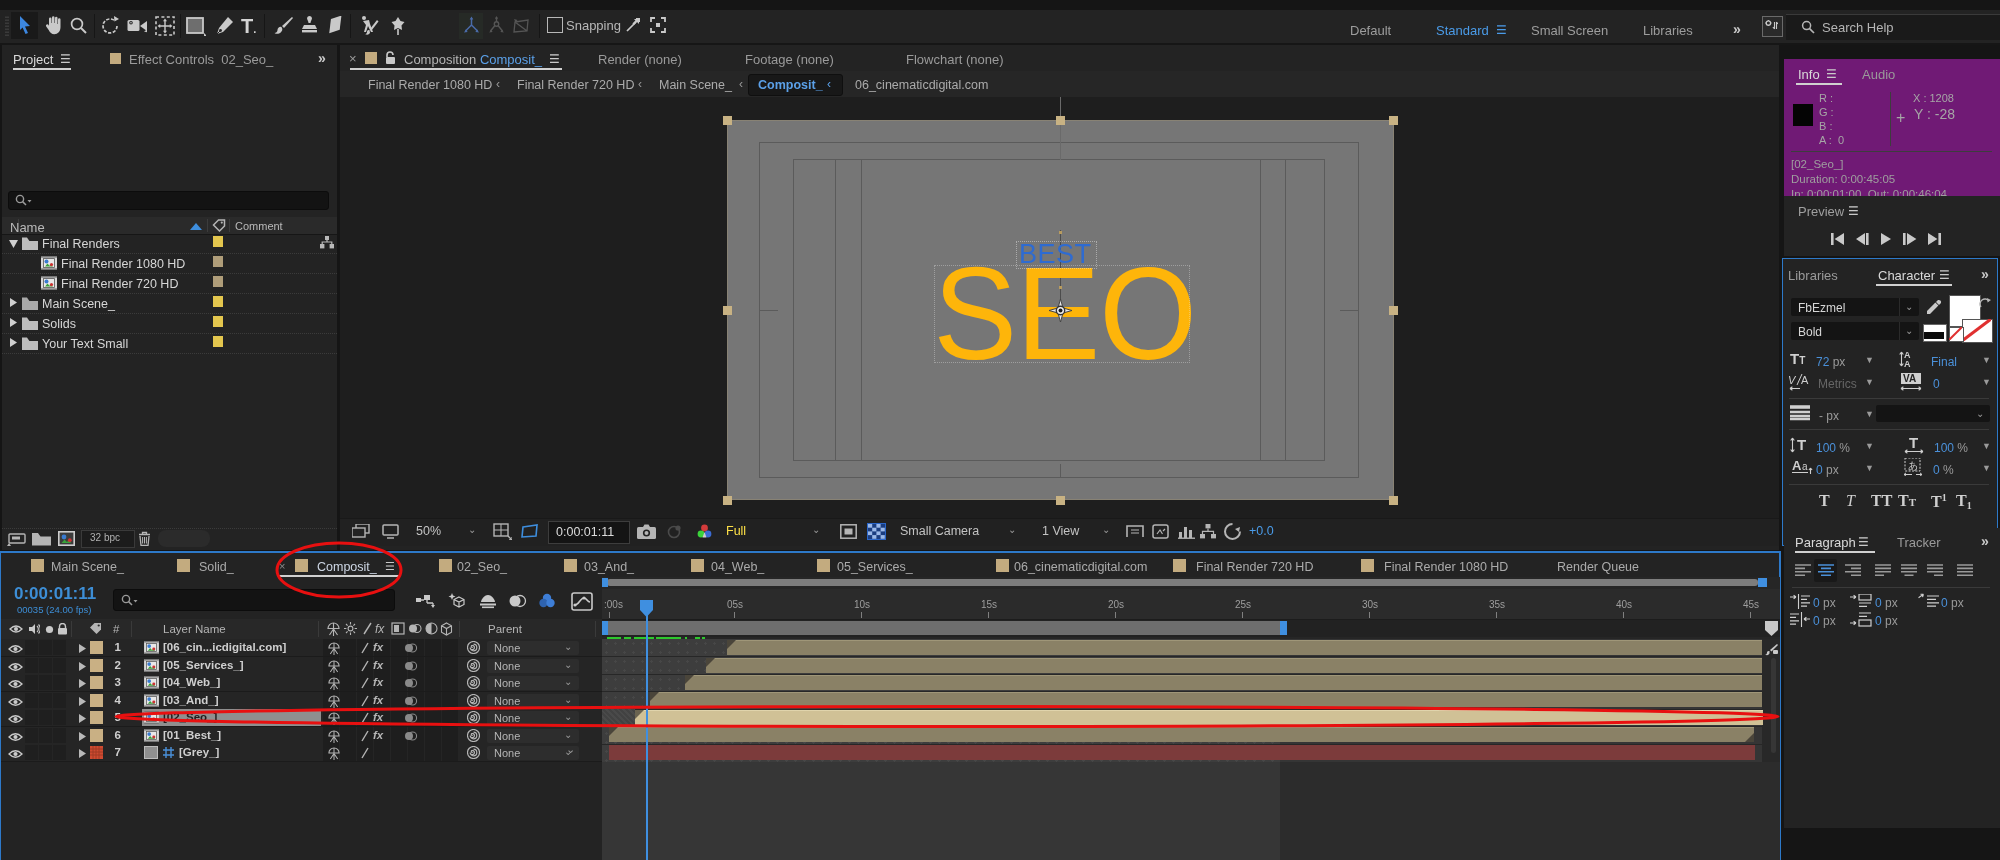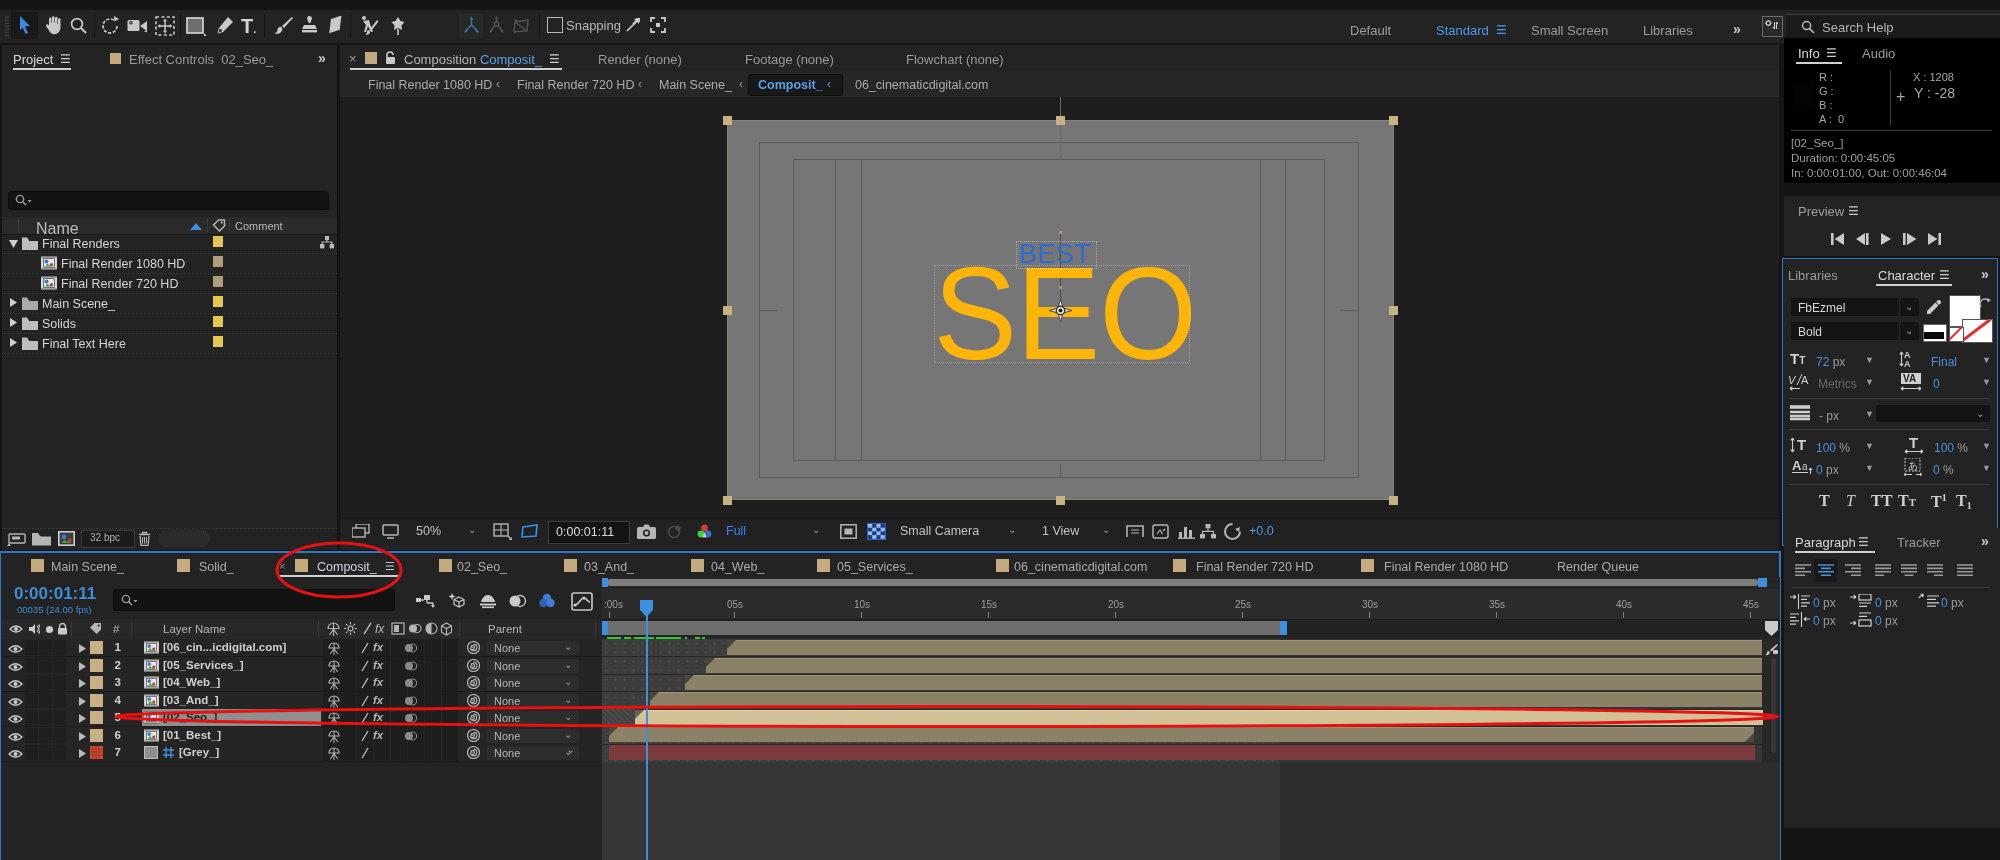--- a/index.html
+++ b/index.html
@@ -164,21 +164,21 @@
 
   <div class="a" style="left:6px;top:146px;width:319px;height:17px;background:#131313;border:1px solid #0c0c0c;border-radius:3px"></div>
   <svg class="a" style="left:13px;top:149px" width="18" height="12" viewBox="0 0 18 12">
         <circle cx="5" cy="5" r="3.6" fill="none" stroke="#9a9a9a" stroke-width="1.4"></circle>
         <path d="M7.6 7.6 L11 11" stroke="#9a9a9a" stroke-width="1.5"></path>
         <path d="M12.5 6 l4 0 -2 2.6 Z" fill="#9a9a9a"></path>
       </svg>
 
   <div class="a" style="left:0;top:172px;width:335px;height:17px;background:#2a2a2a;border-bottom:1px solid #161616"></div>
   <div class="a" style="left:16px;top:174px;width:1px;height:13px;background:#3c3c3c"></div>
-  <div class="tx" style="left:34px;top:175px;color:#b9b9b9;font-size:16px">Name</div>
+  <div class="tx" style="left:8px;top:175px;color:#b9b9b9;font-size:13px">Name</div>
   <svg class="a" style="left:188px;top:178px" width="12" height="7" viewBox="0 0 12 7">
         <path d="M6 0 L12 7 L0 7 Z" fill="#3e8ede"></path>
       </svg>
   <div class="a" style="left:205px;top:174px;width:1px;height:13px;background:#3c3c3c"></div>
   <svg class="a" style="left:210px;top:174px" width="14" height="13" viewBox="0 0 14 13">
         <path d="M1.5 6 L6.5 1 H12.5 V7 L7.5 12 Z" fill="none" stroke="#b5b5b5" stroke-width="1.5"></path>
         <circle cx="9.8" cy="3.6" r="1.1" fill="#b5b5b5"></circle>
       </svg>
   <div class="a" style="left:227px;top:174px;width:1px;height:13px;background:#3c3c3c"></div>
   <div class="tx" style="left:233px;top:175px;color:#b9b9b9;font-size:11px">Comment</div>
@@ -248,21 +248,21 @@
         </svg>
     <div class="tx" style="left:40px;top:83px;color:#d6d6d6;font-size:12.5px">Solids</div>
     <div class="a" style="left:211px;top:82px;width:10px;height:11px;background:#e3c64e"></div>
 
     <svg class="a" style="left:8px;top:104px" width="7" height="9" viewBox="0 0 7 9">
           <path d="M0 0 L7 4.5 L0 9 Z" fill="#cfcfcf"></path>
         </svg>
     <svg class="a" style="left:20px;top:103px" width="16" height="13" viewBox="0 0 16 13">
           <path d="M0 2 h6 l1.4 2 H16 v9 H0 Z M0 2 v-1.6 h5 l1 1.6" fill="#bdbdbd"></path>
         </svg>
-    <div class="tx" style="left:40px;top:103px;color:#d6d6d6;font-size:12.5px">Final Text Here</div>
+    <div class="tx" style="left:40px;top:103px;color:#d6d6d6;font-size:12.5px">Your Text Small</div>
     <div class="a" style="left:211px;top:102px;width:10px;height:11px;background:#e3c64e"></div>
   </div>
 
   <div class="a" style="left:0;top:483px;width:335px;height:22px;border-top:1px dotted #3b3b3b"></div>
   <svg class="a" style="left:4px;top:487px" width="20" height="14" viewBox="0 0 20 14">
         <rect x="3" y="2" width="16" height="9" rx="1" fill="none" stroke="#b5b5b5" stroke-width="1.4"></rect>
         <rect x="6" y="4.5" width="8" height="3" fill="#b5b5b5"></rect>
         <path d="M3 11 l-2 3 h4 Z" fill="#b5b5b5"></path>
       </svg>
   <svg class="a" style="left:30px;top:487px" width="19" height="14" viewBox="0 0 19 14">
@@ -385,21 +385,21 @@
   <svg class="a" style="left:326px;top:479px" width="17" height="15" viewBox="0 0 17 15">
         <circle cx="8" cy="8" r="5.5" fill="none" stroke="#4a4a4a" stroke-width="1.6"></circle>
         <circle cx="12" cy="4" r="2.6" fill="#4a4a4a"></circle>
       </svg>
   <svg class="a" style="left:356px;top:478px" width="17" height="17" viewBox="0 0 17 17">
         <circle cx="8.5" cy="5" r="3.4" fill="#d33b3b"></circle>
         <circle cx="5" cy="11" r="3.4" fill="#3bd33b"></circle>
         <circle cx="12" cy="11" r="3.4" fill="#3b6bd3"></circle>
         <path d="M8.5 9 l-2 5.5 h4 Z" fill="#cfcfcf"></path>
       </svg>
-  <div class="tx" style="left:386px;top:479px;color:#3b82f6;font-size:12.5px">Full</div>
+  <div class="tx" style="left:386px;top:479px;color:#fde047;font-size:12.5px">Full</div>
   <div class="tx" style="left:472px;top:479px;color:#9a9a9a;font-size:10px">⌄</div>
   <svg class="a" style="left:500px;top:479px" width="17" height="15" viewBox="0 0 17 15">
         <rect x="0.8" y="0.8" width="15.4" height="13.4" fill="none" stroke="#b5b5b5" stroke-width="1.5"></rect>
         <rect x="4.5" y="4.5" width="8" height="6" fill="#b5b5b5"></rect>
       </svg>
   <div class="a" style="left:527px;top:478px;width:19px;height:17px;background:#2a66c9"></div>
   <svg class="a" style="left:528px;top:479px" width="17" height="15" viewBox="0 0 17 15">
         <rect x="0" y="0" width="17" height="15" fill="#1a3d80"></rect>
         <g fill="#9ab8e8">
           <rect x="0" y="0" width="4.2" height="3.7"></rect>
@@ -434,21 +434,21 @@
         <rect x="11" y="10" width="5" height="4.4" fill="#b5b5b5"></rect>
         <path d="M8 4.4 v3 M2.5 10 v-2.6 h11 v2.6" stroke="#b5b5b5" stroke-width="1.2" fill="none"></path>
       </svg>
   <svg class="a" style="left:884px;top:478px" width="17" height="17" viewBox="0 0 17 17">
         <path d="M8.5 1 a7.5 7.5 0 1 0 7.5 7.5" fill="none" stroke="#b5b5b5" stroke-width="2"></path>
         <path d="M16 4 l-1 5 -4-3 Z" fill="#b5b5b5"></path>
       </svg>
   <div class="tx" style="left:909px;top:479px;color:#4a9be8;font-size:12.5px">+0.0</div>
 </div>
 
-<div id="info" class="a" style="left:1784px;top:38px;width:216px;height:145px;background:#000000">
+<div id="info" class="a" style="left:1784px;top:59px;width:216px;height:145px;background:#701a75">
   <div class="tx" style="left:14px;top:8px;color:#d9d9d9;font-size:13px">Info</div>
   <div class="tx" style="left:42px;top:8px;color:#c9c9c9;font-size:12px">☰</div>
   <div class="a" style="left:12px;top:24px;width:46px;height:2px;background:#d0d0d0"></div>
   <div class="tx" style="left:78px;top:8px;color:#9a9a9a;font-size:13px">Audio</div>
   <div class="a" style="left:9px;top:45px;width:20px;height:22px;background:#040404"></div>
   <div class="tx" style="left:35px;top:33px;color:#a6a6a6;font-size:11px">R :</div>
   <div class="tx" style="left:35px;top:47px;color:#a6a6a6;font-size:11px">G :</div>
   <div class="tx" style="left:35px;top:61px;color:#a6a6a6;font-size:11px">B :</div>
   <div class="tx" style="left:35px;top:75px;color:#a6a6a6;font-size:11px">A :&nbsp;&nbsp;0</div>
   <div class="a" style="left:106px;top:33px;width:1px;height:54px;background:#3d3d3d"></div>

